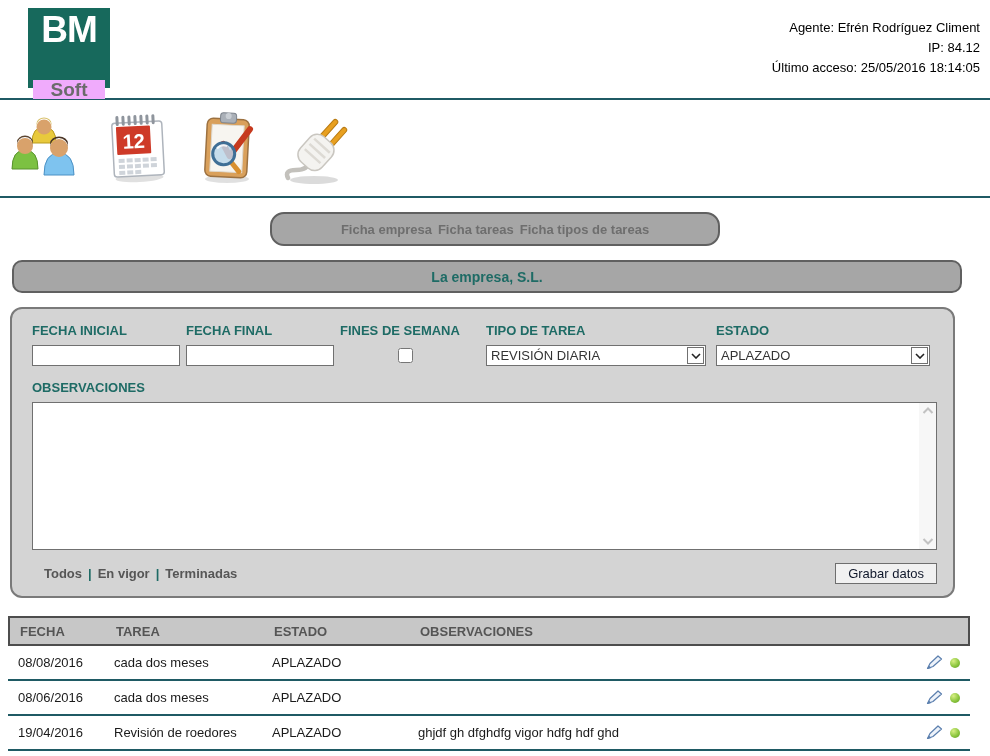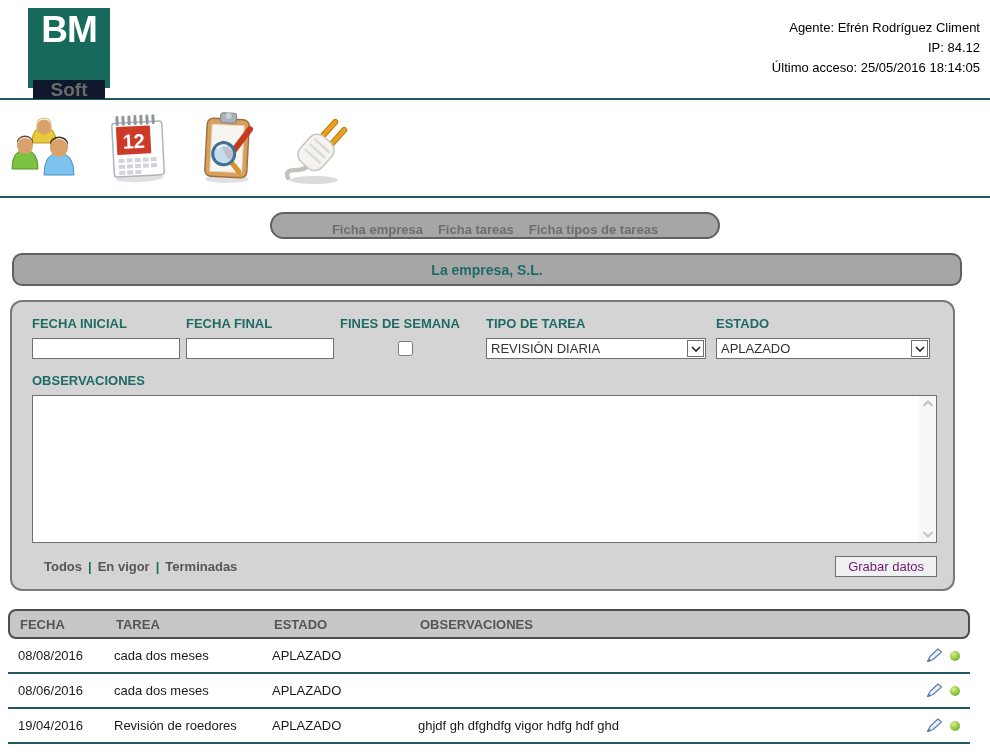--- a/index.html
+++ b/index.html
@@ -12,34 +12,34 @@
   body{
     height:756px;overflow:hidden;background:#fff;
     font-family:"Liberation Sans","DejaVu Sans",sans-serif;font-size:13px;color:#111;
   }
   
   .top-header{height:100px;display:flex;justify-content:space-between;align-items:flex-start;
     border-bottom:2px solid var(--line-teal);padding:8px 10px 0 28px;}
   .logo{width:82px;height:80px;background:var(--logo-bg);display:flex;flex-direction:column;
     align-items:center;justify-content:flex-start;gap:27px;}
   .logo .bm{color:#fff;font-weight:bold;font-size:37px;line-height:44px;letter-spacing:-1px;}
-  .logo .soft-box{background:#0f172a;width:72px;height:24px;display:flex;align-items:center;
+  .logo .soft-box{background:#f0abfc;width:72px;height:24px;display:flex;align-items:center;
     justify-content:center;margin-top:1px;}
   .logo .soft-box span{color:#6a6a6a;font-weight:bold;font-size:19px;line-height:19px;}
   .agent-info{text-align:right;padding-top:10px;line-height:20px;font-size:13px;color:#000;}
   
   .toolbar{height:98px;display:flex;align-items:center;border-bottom:2px solid var(--line-teal);
     padding:0 22px 0 8px;}
   .tool{cursor:pointer;display:inline-flex;}
   .tool + .tool{margin-left:26px;}
   .tool-right{margin-left:auto;}
   
   .tabbar-wrap{display:flex;justify-content:center;margin-top:14px;}
-  .tabbar{width:450px;height:27px;background:var(--bar-bg);border:2px solid var(--bar-border);
-    border-radius:14px;display:flex;align-items:flex-end;justify-content:center;gap:15px;}
+  .tabbar{width:450px;height:34px;background:var(--bar-bg);border:2px solid var(--bar-border);
+    border-radius:14px;display:flex;align-items:center;justify-content:center;gap:6px;}
   .tab{color:var(--bar-text);font-weight:bold;font-size:13px;cursor:pointer;}
   
   .titlebar{margin:14px 28px 0 12px;height:33px;background:var(--bar-bg);
     border:2px solid var(--bar-border);border-radius:10px;display:flex;align-items:center;
     justify-content:center;}
   .titlebar h1{color:var(--teal);font-size:14px;font-weight:bold;}
   
   .panel{margin:14px 35px 0 10px;background:var(--panel-bg);border:2px solid var(--panel-border);
     border-radius:12px;padding:14px 16px 12px 20px;}
   .frow{display:flex;}
@@ -60,26 +60,26 @@
   .textarea-wrap{position:relative;height:148px;border:1px solid #707070;background:#fff;margin-top:0px;}
   .textarea-wrap textarea{width:calc(100% - 18px);height:100%;border:none;resize:none;outline:none;
     font-family:inherit;font-size:13px;padding:3px 5px;background:transparent;}
   .fake-scroll{position:absolute;top:0;right:0;width:17px;height:100%;background:#f7f7f7;
     display:flex;flex-direction:column;justify-content:space-between;align-items:center;
     padding:4px 0;}
   .panel-footer{display:flex;justify-content:space-between;align-items:center;margin-top:12px;height:22px;}
   .filters{font-weight:bold;color:#565656;font-size:13px;padding-left:12px;}
   .filters .flink{cursor:pointer;}
   .filters .sep{color:var(--teal);margin:0 6px;font-weight:bold;}
-  .save-btn{font-family:inherit;font-size:13px;color:#701a75;background:#f1f1f1;
+  .save-btn{font-family:inherit;font-size:13px;color:#0f172a;background:#f1f1f1;
     border:1px solid #6e6e6e;padding:2px 12px;height:21px;cursor:pointer;}
   
   .table-wrap{margin:18px 20px 0 8px;}
   .t-head{height:30px;background:var(--thead-bg);border:2px solid var(--thead-border);
-    border-radius:8px;display:flex;align-items:center;padding:0 10px;font-weight:bold;
+    border-radius:0;display:flex;align-items:center;padding:0 10px;font-weight:bold;
     color:#555;font-size:13px;}
   .t-row{height:35px;display:flex;align-items:center;padding:0 10px;
     border-bottom:2px solid var(--row-line);font-size:13px;color:#1a1a1a;}
   .col-fecha{width:96px;} .col-tarea{width:158px;} .col-estado{width:146px;} .col-obs{flex:1;}
   .col-actions{width:54px;display:flex;justify-content:flex-end;align-items:center;gap:7px;}
   .edit-ic{cursor:pointer;display:inline-flex;}
   .green-dot{width:10px;height:10px;border-radius:50%;cursor:pointer;
     background:radial-gradient(circle at 35% 30%,#d8ef85,#8CC63F 55%,#5E9B1E);}
 </style>
 </head>

